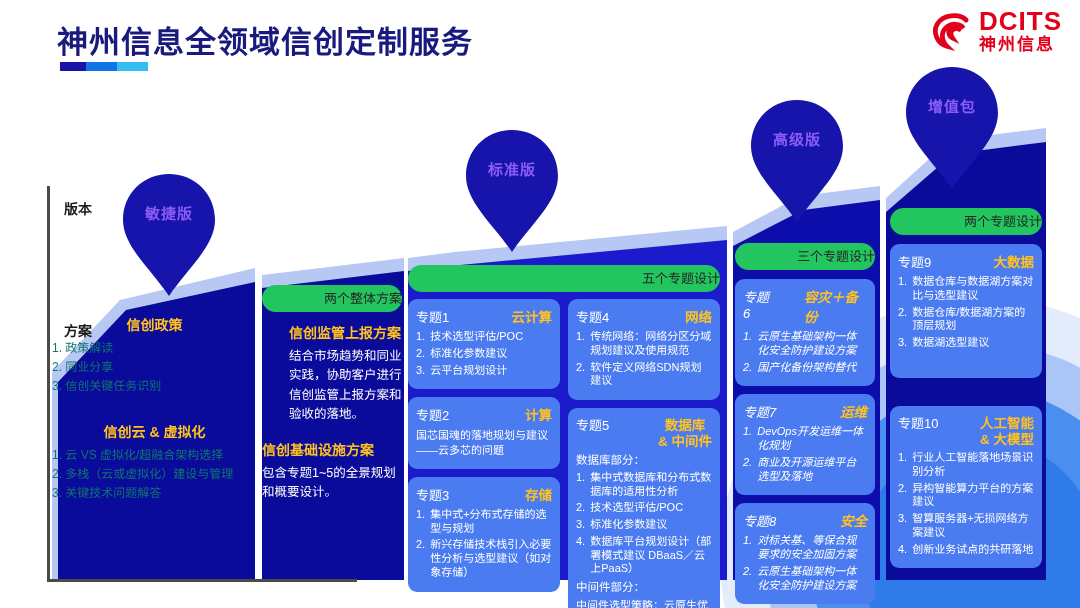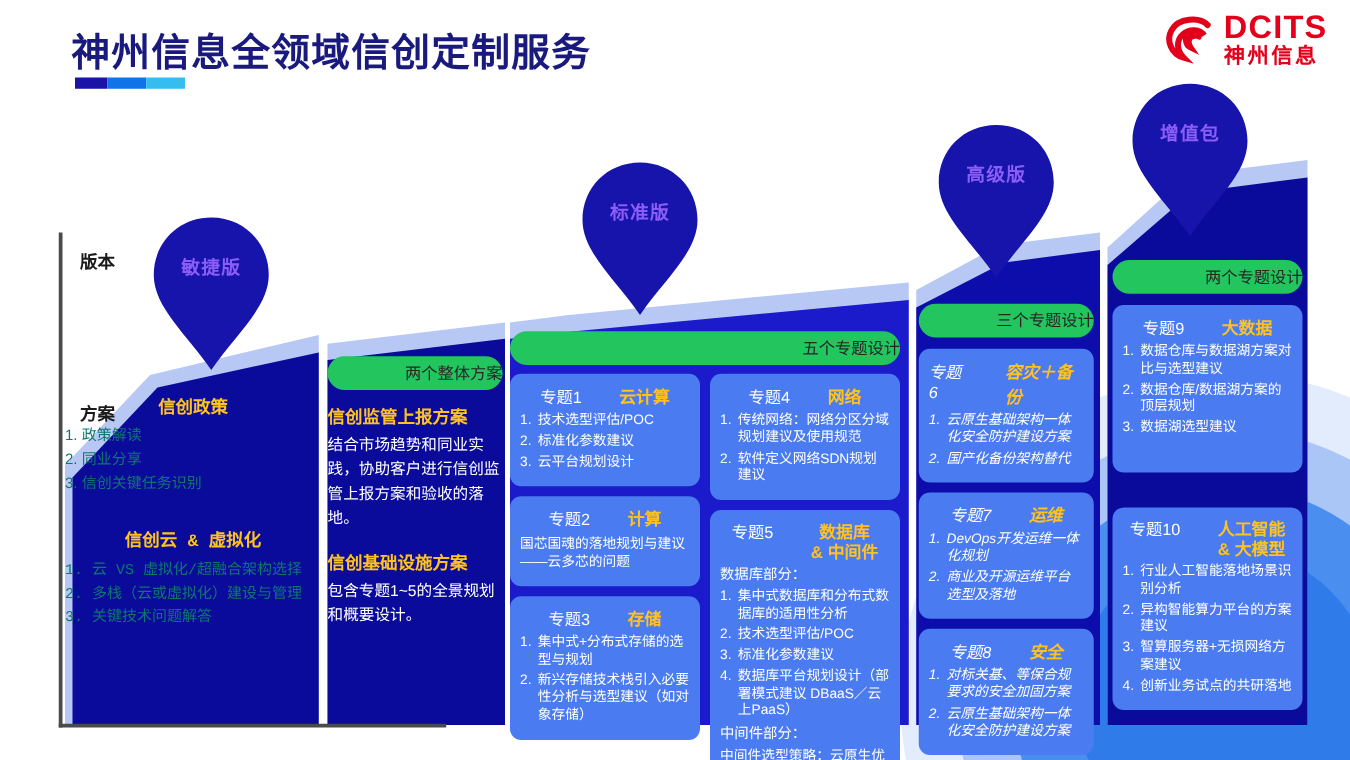--- a/index.html
+++ b/index.html
@@ -61,21 +61,21 @@
   .chip{
     background:#22c55e;border-radius:18px;color:#262626;
     font-size:13px;text-align:right;line-height:27px;height:27px;
   }
 
   
   .card{
     background:#4a7bf0;border-radius:9px;padding:7px 8px 9px 8px;
     color:#ffffff;margin-bottom:8px;
   }
-  .card-head{display:flex;justify-content:center;gap:30px;align-items:baseline;margin-bottom:4px;}
+  .card-head{display:flex;justify-content:space-between;gap:30px;align-items:baseline;margin-bottom:4px;}
   .card-no{font-size:13px;color:#ffffff;font-weight:normal;}
   .card-kw{font-size:13.5px;color:#ffc21f;font-weight:bold;}
   .card-kw.two-line{line-height:1.15;text-align:center;}
   .card ol{margin:0;padding:0;list-style:none;}
   .card ol li{
     font-size:11px;line-height:1.25;margin-bottom:3px;
     display:flex;gap:5px;
   }
   .card ol li .n{flex:0 0 auto;}
   .card ol li .t{flex:1 1 auto;}
@@ -177,33 +177,33 @@
 
 <div class="col" id="col-agile">
   <div class="blk">
     <div class="blk-title">信创政策</div>
     <ol>
       <li>1. 政策解读</li>
       <li>2. 同业分享</li>
       <li>3. 信创关键任务识别</li>
     </ol>
   </div>
-  <div class="blk" style="margin-top:24px;font-family:Liberation Mono, monospace;">
+  <div class="blk" style="margin-top:24px;">
     <div class="blk-title">信创云 &amp; 虚拟化</div>
     <ol>
       <li>1. 云 VS 虚拟化/超融合架构选择</li>
       <li>2. 多栈（云或虚拟化）建设与管理</li>
       <li>3. 关键技术问题解答</li>
     </ol>
   </div>
 </div>
 
 <div class="col" id="col-plans">
   <div class="chip">两个整体方案</div>
-  <div class="blk" style="margin-top:10px;">
+  <div class="blk" style="margin-top:10px;padding-left:27px;">
     <div class="blk-title left">信创监管上报方案</div>
     <p>结合市场趋势和同业实践，协助客户进行信创监管上报方案和验收的落地。</p>
   </div>
   <div class="blk" style="margin-top:14px;">
     <div class="blk-title left">信创基础设施方案</div>
     <p>包含专题1~5的全景规划和概要设计。</p>
   </div>
 </div>
 
 <div class="col" id="col-five">

